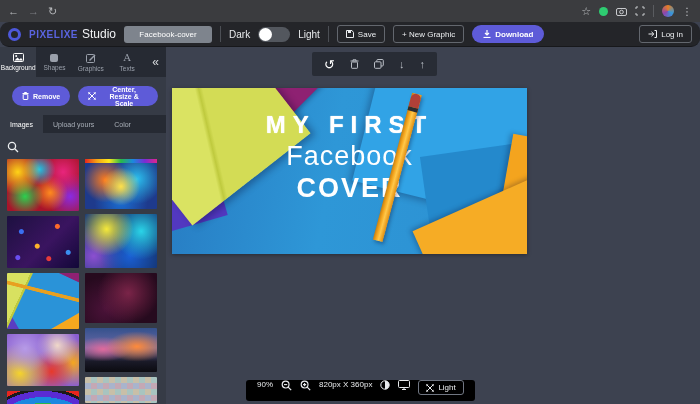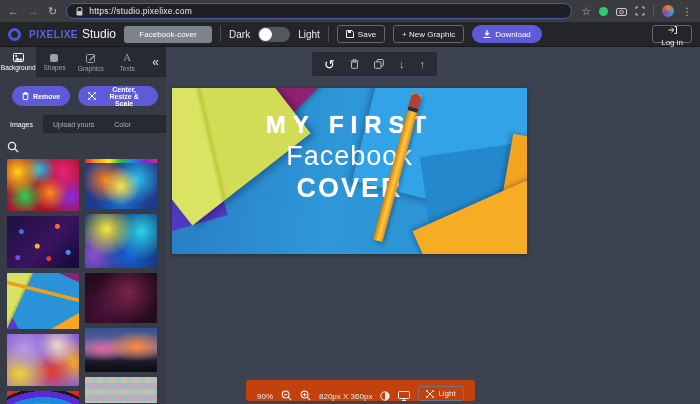--- a/index.html
+++ b/index.html
@@ -18,38 +18,38 @@
   .bright { margin-left:auto; display:flex; align-items:center; gap:8px; }
   .greendot { width:9px; height:9px; border-radius:50%; background:#2ecc71; }
   .avatar { width:12px; height:12px; border-radius:50%;
             background:conic-gradient(#e67e22,#3498db,#8e44ad,#e67e22); }
   .vdots { color:#c8cacd; font-size:10px; }
   .bsep { width:1px; height:12px; background:#5a5c60; }
 
   
   .apptoolbar { position:absolute; left:0; top:22px; width:700px; height:25px;
                 background:#242529; display:flex; align-items:center; padding:0 8px; gap:8px;
-                border-bottom:1px solid #17181b; }
+                border-bottom:1px solid #17181b;border-radius:9px; }
   .logo-ring { width:13px; height:13px; border-radius:50%; border:3px solid #4d58da; }
   .brand { color:#5a64e0; font-weight:bold; font-size:10px; letter-spacing:.5px; }
   .brand-suffix { color:#f2f3f5; font-size:12px; margin-left:-4px; }
   .doc-input { width:88px; height:17px; background:#7e848d; border:none; border-radius:3px;
                color:#fff; font-size:8px; text-align:center; font-family:"Liberation Sans",sans-serif; }
   .tsep { width:1px; height:16px; background:#4c4f55; }
   .toggle-label { color:#e8eaec; font-size:10px; }
   .toggle { width:32px; height:15px; border-radius:8px; background:#53575e; position:relative; }
   .toggle .knob { position:absolute; left:1px; top:1px; width:13px; height:13px;
                   border-radius:50%; background:#fff; }
   .tbtn { height:18px; display:flex; align-items:center; gap:4px; padding:0 8px;
           border:1px solid #63676e; border-radius:3px; background:transparent;
           color:#eceef0; font-size:8px; }
   .tbtn-download { height:18px; display:flex; align-items:center; gap:4px; padding:0 11px;
                    border:none; border-radius:9px; background:#5e5bd8; color:#fff;
-                   font-size:8px; font-weight:normal; }
-  .login { margin-left:auto;flex-direction:column; }
+                   font-size:8px; font-weight:bold; }
+  .login { margin-left:auto; }
 
   
   .sidebar { position:absolute; left:0; top:47px; width:166px; height:357px;
              background:#363b46; display:flex; flex-direction:column; }
   .side-tabs { height:30px; background:#262a33; display:flex; align-items:stretch; flex:none; }
   .side-tab { width:39px; display:flex; flex-direction:column; align-items:center;
               justify-content:center; gap:2px; color:#9aa0ab; font-size:6.5px; }
   .side-tab.active { background:#363b46; color:#fff; }
   .shape-sq { width:8px; height:8px; border-radius:2px; background:#9aa0ab; }
   .texts-a { font-family:"DejaVu Serif", serif; font-size:10px; line-height:10px; }
@@ -159,47 +159,38 @@
   .pencil .eraser { height:14px; background:#b04038; border-radius:5px 5px 0 0; }
   .pencil .ferrule { height:4px; background:#2c2c30; }
   .canvas-text { position:absolute; left:0; right:0; top:23px; text-align:center; z-index:5;
                  color:#fff; }
   .ct-line1 { font-size:24px; font-weight:bold; letter-spacing:7px;
               text-shadow:0 0 1px #fff; }
   .ct-line2 { font-size:27px; font-weight:normal; letter-spacing:1px; margin-top:2px; }
   .ct-line3 { font-size:27px; font-weight:bold; letter-spacing:2px; margin-top:1px; }
 
   
-  .statusbar { position:absolute; left:80px; top:333px; height:21px; background:#c2410c;
-               border-radius:3px; display:flex; align-items:flex-end; gap:8px; padding:0 11px;
+  .statusbar { position:absolute; left:80px; top:333px; height:21px; background:#000000;
+               border-radius:3px; display:flex; align-items:flex-start; gap:8px; padding:0 11px;
                color:#e8eaec; font-size:8px; }
   .sb-text { white-space:nowrap; }
   .resize-btn { height:15px; display:flex; align-items:center; gap:4px; padding:0 7px;
                 border:1px solid #707682; border-radius:3px; background:transparent;
                 color:#eceef0; font-size:8px; }
   svg { display:block; }
 </style>
 </head>
 <body>
 
 <div class="screen">
 
   <div class="browser">
     <span class="bnav">←</span>
     <span class="bnav dim">→</span>
     <span class="bnav">↻</span>
-    <div class="url-pill">
-      <span>
-        <svg width="7" height="9" viewBox="0 0 7 9">
-            <path d="M1 4V2.6a2.5 2.5 0 0 1 5 0V4" fill="none" stroke="#c8cacd" stroke-width="1"></path>
-            <rect x="0.5" y="4" width="6" height="4.5" rx="1" fill="#c8cacd"></rect>
-          </svg>
-      </span>
-      <span class="url-text">https://studio.pixelixe.com</span>
-    </div>
     <div class="bright">
       <span class="bnav">☆</span>
       <span class="greendot"></span>
       <span>
         <svg width="11" height="9" viewBox="0 0 11 9">
             <rect x="0.5" y="1.5" width="10" height="7" rx="1.5" fill="none" stroke="#c8cacd"></rect>
             <circle cx="5.5" cy="5" r="1.8" fill="none" stroke="#c8cacd"></circle>
           </svg>
       </span>
       <span>

